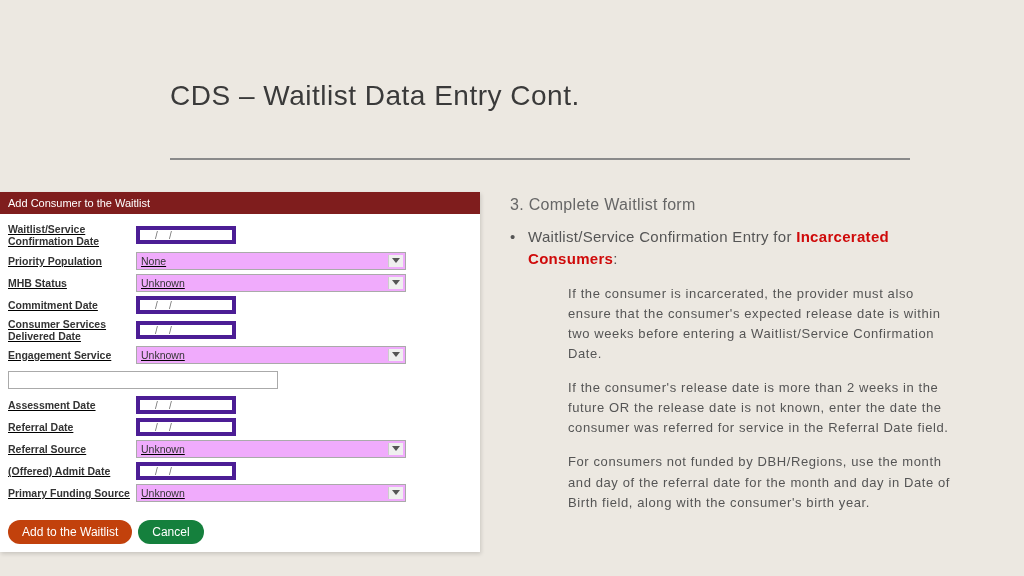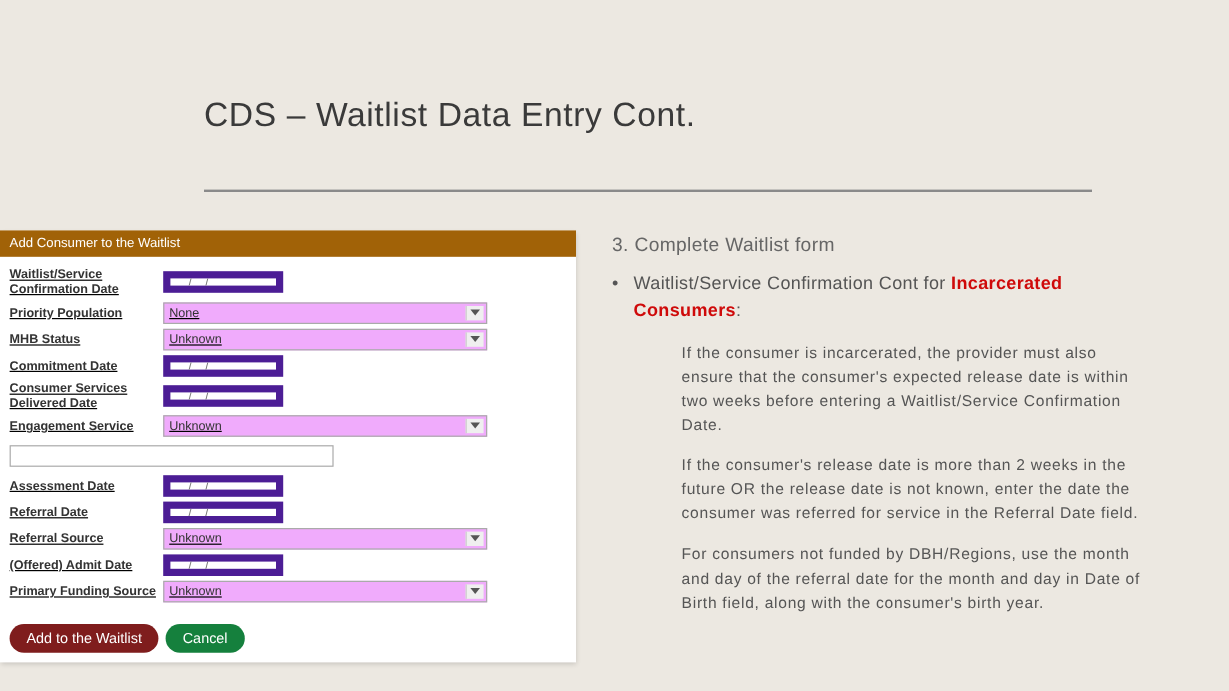--- a/index.html
+++ b/index.html
@@ -31,40 +31,40 @@
   .form-panel {
     position: absolute;
     top: 192px;
     left: 0;
     width: 480px;
     background: #ffffff;
     box-shadow: 1px 2px 4px rgba(0,0,0,.15);
     font-size: 11px;
   }
   .form-header {
-    background: #a16207;
+    background: #7f1d1d;
     color: #fff;
     padding: 5px 8px;
     font-size: 11px;
   }
   .form-body { padding: 6px 8px 10px 8px; text-decoration: underline; }
   .row { display: flex; align-items: center; min-height: 22px; }
   .label {
     width: 128px;
     padding-right: 6px;
     font-weight: bold;
     color: #333;
     font-size: 10.5px;
     line-height: 1.15;
   }
   .ctl { flex: 1; }
   .date-input {
     width: 100px;
     height: 18px;
-    border: 6px solid #4c1d95;
+    border: 4px solid #4c1d95;
     padding: 0 4px;
     font-size: 10px;
     color: #888;
     font-family: inherit;
   }
   .select-wrap {
     position: relative;
     border: 1px solid #aaa;
     height: 18px;
     background: #f0abfc;
@@ -106,21 +106,21 @@
   .btn-row { padding: 6px 8px 8px 8px; display: flex; gap: 6px; }
   .btn {
     border: none;
     color: #fff;
     border-radius: 12px;
     padding: 5px 14px;
     font-size: 12px;
     cursor: pointer;
     font-family: inherit;
   }
-  .btn-primary { background: #7f1d1d; }
+  .btn-primary { background: #c2410c; }
   .btn-cancel { background: #15803d; }
   .right {
     position: absolute;
     top: 196px;
     left: 510px;
     width: 450px;
     color: #555;
   }
   .step-line {
     font-size: 16px;
@@ -250,18 +250,18 @@
   </div>
   <div class="btn-row">
     <button class="btn btn-primary">Add to the Waitlist</button>
     <button class="btn btn-cancel">Cancel</button>
   </div>
 </div>
 
 <div class="right">
   <div class="step-line">3. Complete Waitlist form</div>
   <div class="bullet-line">
-    <span>Waitlist/Service Confirmation Cont for </span><span class="highlight">Incarcerated Consumers</span><span>:</span>
+    <span>Waitlist/Service Confirmation Entry for </span><span class="highlight">Incarcerated Consumers</span><span>:</span>
   </div>
   <div class="para">If the consumer is incarcerated, the provider must also ensure that the consumer's expected release date is within two weeks before entering a Waitlist/Service Confirmation Date.</div>
   <div class="para">If the consumer's release date is more than 2 weeks in the future OR the release date is not known, enter the date the consumer was referred for service in the Referral Date field.</div>
   <div class="para">For consumers not funded by DBH/Regions, use the month and day of the referral date for the month and day in Date of Birth field, along with the consumer's birth year.</div>
 </div>
 
 </body></html>

